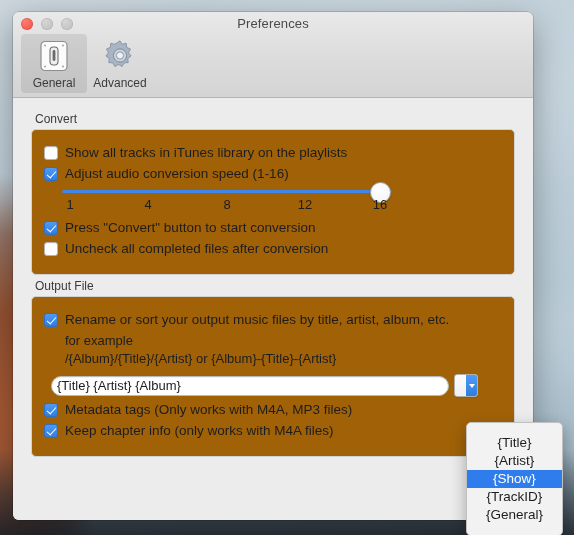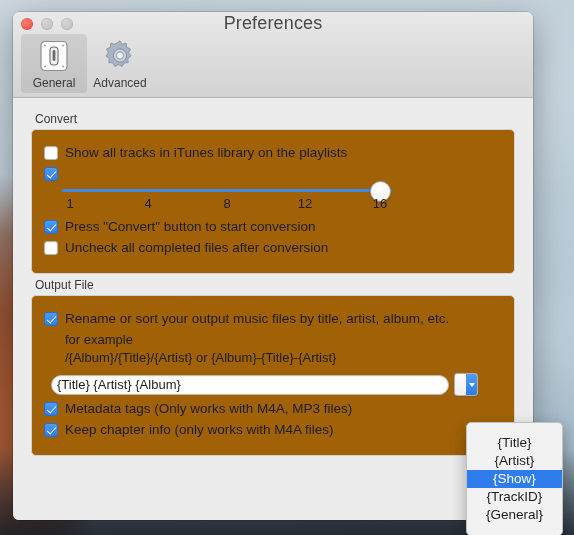--- a/index.html
+++ b/index.html
@@ -74,21 +74,21 @@
   }
 
   #titlebar {
     height: 22px;
     position: relative;
     display: flex;
     align-items: center;
     justify-content: center;
   }
   #title {
-    font-size: 18px;
+    font-size: 13px;
     color: #4a4a4a;
     letter-spacing: 0.15px;
   }
 
   #traffic {
     position: absolute;
     left: 8px;
     top: 6px;
     display: flex;
     gap: 8px;
@@ -359,20 +359,21 @@
       <div class="group-label">Convert</div>
       <div class="group-box">
 
         <div class="cb-row">
           <div class="cb off"></div>
           <div class="cb-text">Show all tracks in iTunes library on the playlists</div>
         </div>
 
         <div class="cb-row">
           <div class="cb on"></div>
+          <div class="cb-text">Adjust audio conversion speed (1-16)</div>
         </div>
 
         <div class="slider-wrap">
           <div class="slider-track">
             <div class="slider-knob"></div>
           </div>
           <div class="slider-ticks">
             <div class="tick" style="left:8px;">1</div>
             <div class="tick" style="left:86px;">4</div>
             <div class="tick" style="left:165px;">8</div>

